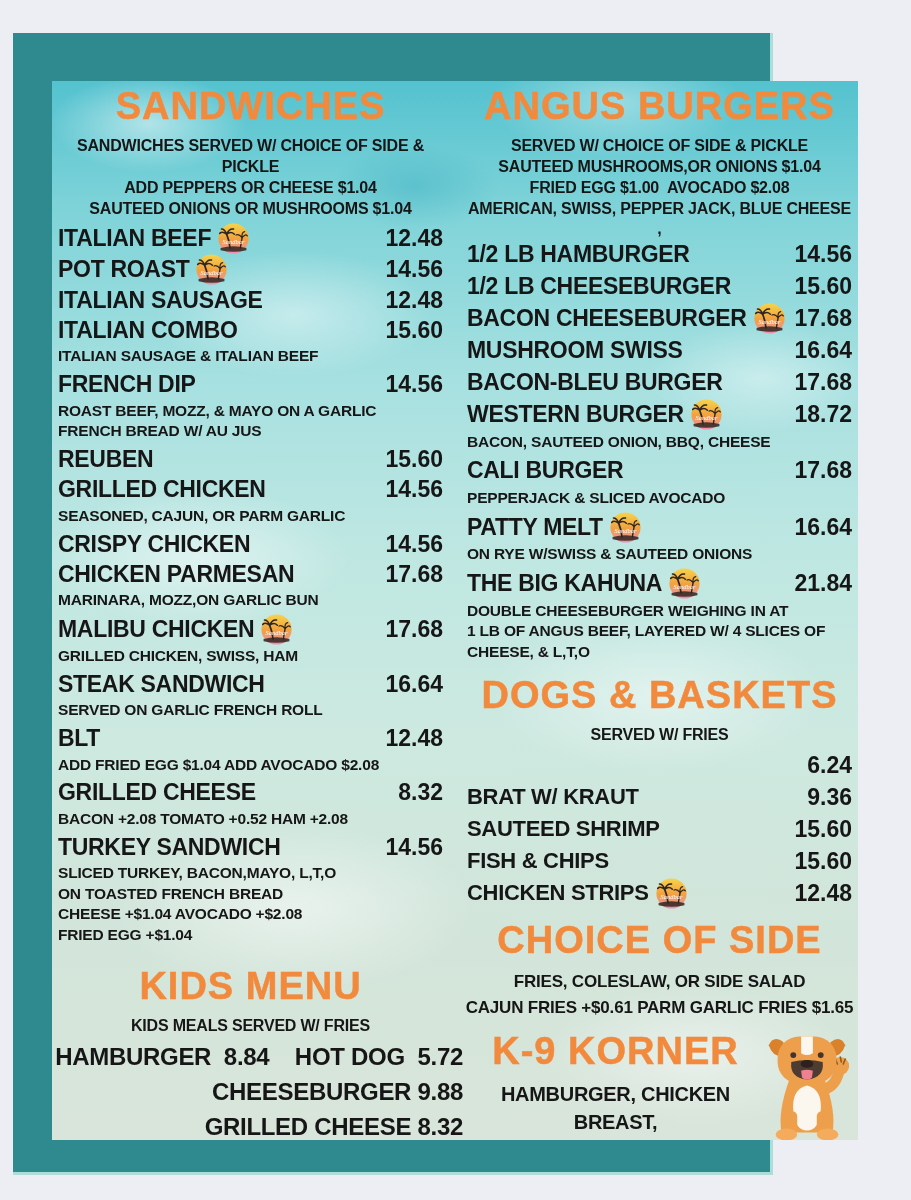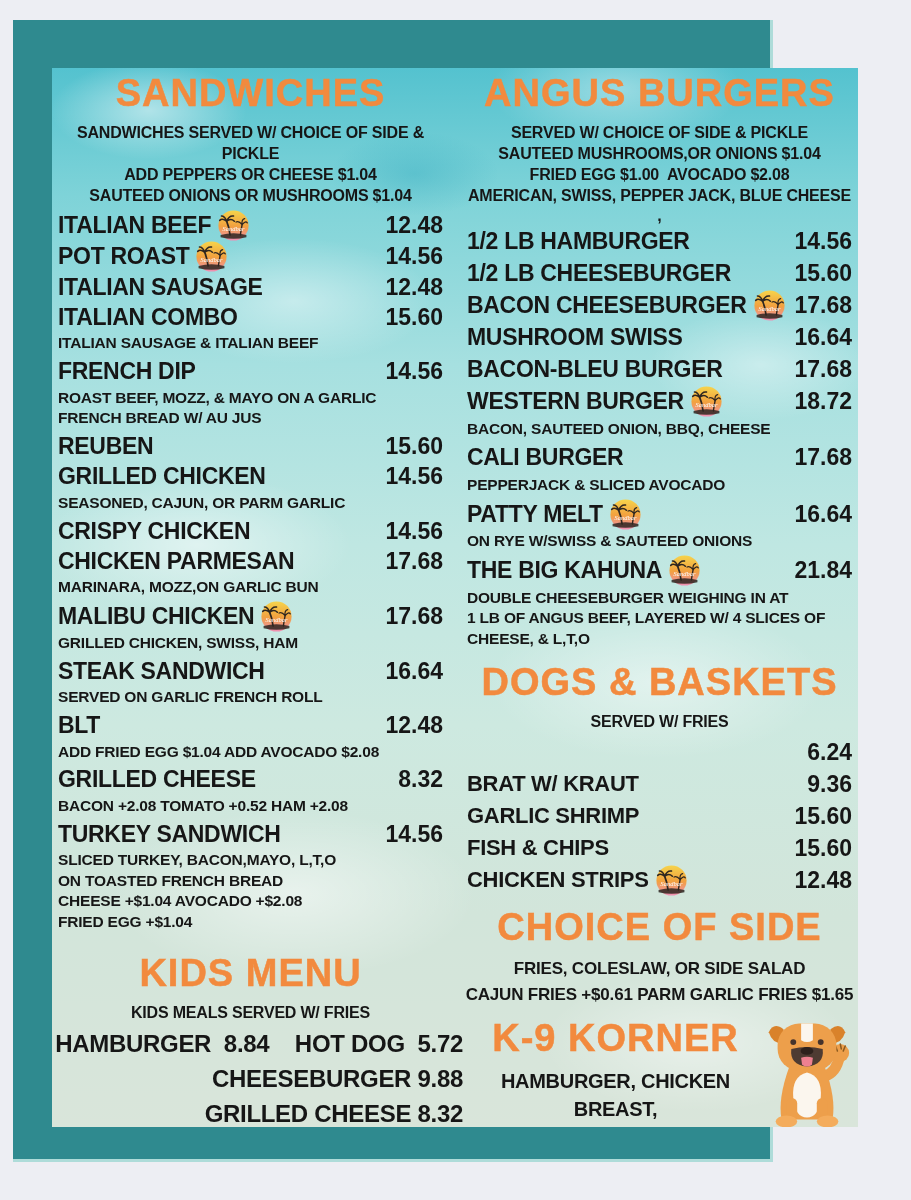--- a/index.html
+++ b/index.html
@@ -5,21 +5,21 @@
   * { margin:0; padding:0; box-sizing:border-box; }
   html,body { width:911px; height:1200px; }
   body {
     background:#edeef3;
     position:relative;
     font-family:"Liberation Sans", sans-serif;
     color:#161616;
     overflow:hidden;
   }
   .frame {
-    position:absolute; left:13px; top:20px; width:760px; height:1142px;
+    position:absolute; left:13px; top:33px; width:760px; height:1142px;
     background:#2f8a8f;
     border-right:3px solid #aedcd9;
     border-bottom:3px solid #aedcd9;
   }
   .water {
     position:absolute; left:39px; top:48px; width:806px; height:1059px;
     overflow:hidden;
     background:
       radial-gradient(140px 70px at 12% 4%,  rgba(255,255,255,0.50), rgba(255,255,255,0) 70%),
       radial-gradient(180px 80px at 70% 2%,  rgba(255,255,255,0.38), rgba(255,255,255,0) 70%),
@@ -443,21 +443,21 @@
                 <div class="item-row">
                   <span class="item-name">BRAT W/ KRAUT</span>
 
                   <span class="item-price">9.36</span>
                 </div>
 
               </div>
 
               <div class="item">
                 <div class="item-row">
-                  <span class="item-name">GARLIC SHRIMP</span>
+                  <span class="item-name">SAUTEED SHRIMP</span>
 
                   <span class="item-price">15.60</span>
                 </div>
 
               </div>
 
               <div class="item">
                 <div class="item-row">
                   <span class="item-name">FISH &amp; CHIPS</span>
 

